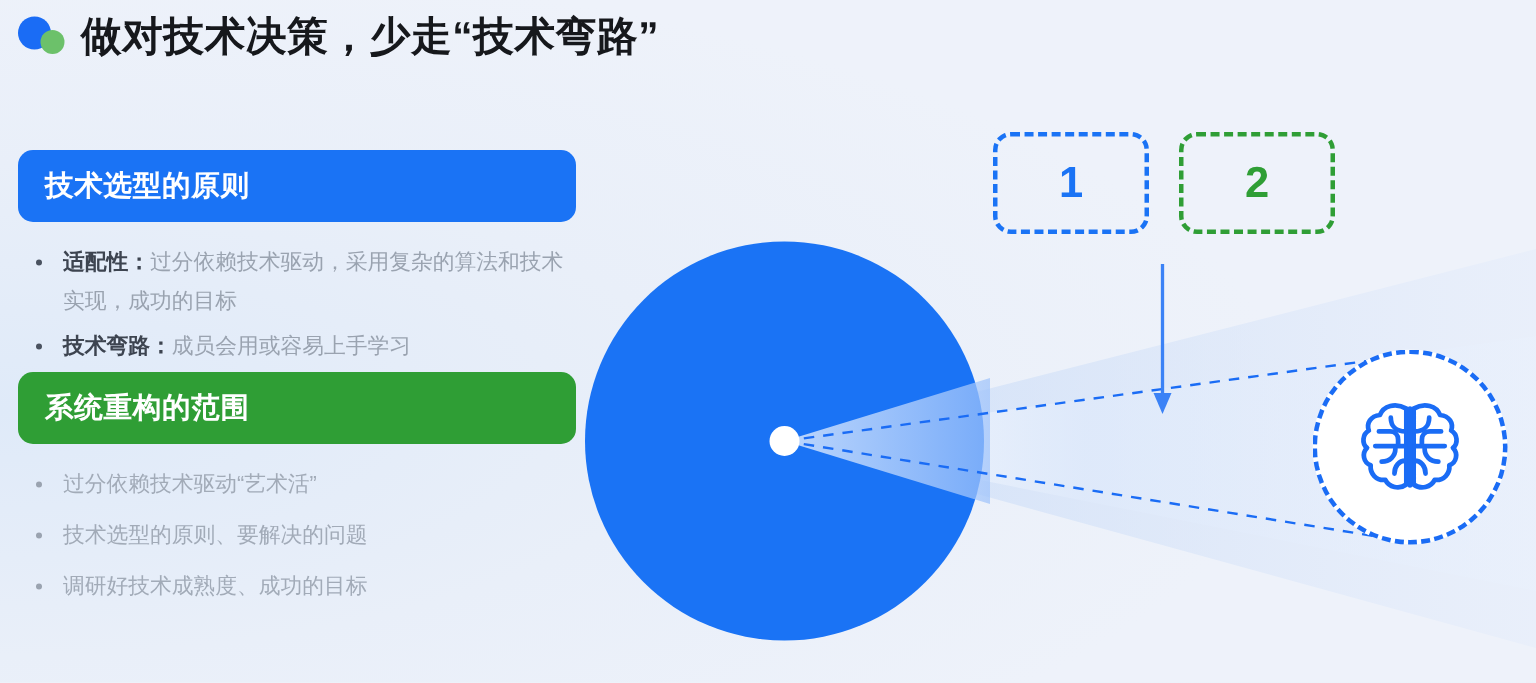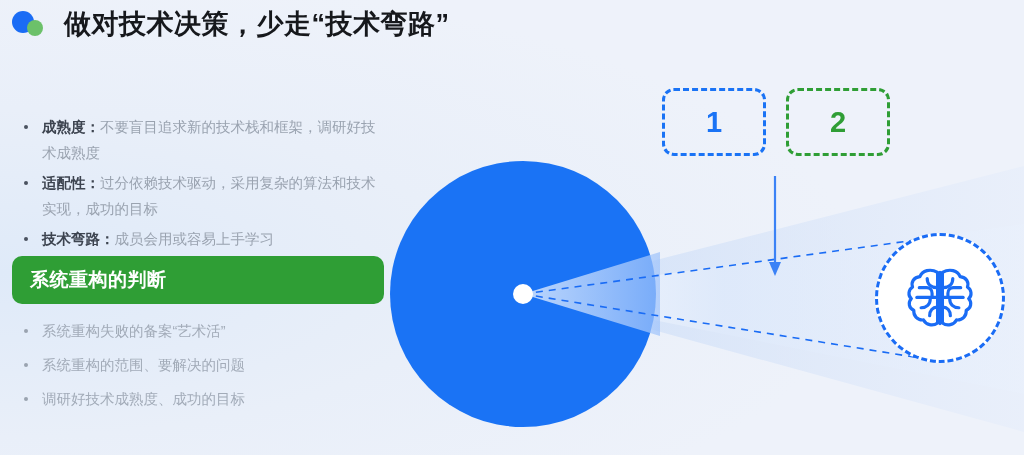--- a/index.html
+++ b/index.html
@@ -31,21 +31,21 @@
     height: 455px;
   }
 
   
   .header {
     position: absolute;
     left: 12px;
     top: 2px;
     display: flex;
     align-items: center;
-    gap: 18px;
+    gap: 8px;
     height: 44px;
   }
   .logo-mark {
     position: relative;
     width: 34px;
     height: 32px;
     flex: none;
   }
   .logo-dot-blue {
     position: absolute;
@@ -235,41 +235,39 @@
   <div class="header">
     <div class="logo-mark">
       <span class="logo-dot-blue"></span>
       <span class="logo-dot-green"></span>
     </div>
     <div class="slide-title">做对技术决策，少走“技术弯路”</div>
   </div>
 
   <div class="left-col">
 
+    <div class="section-bar blue">技术选型的原则</div>
 
     <ul class="bullet-list primary">
       <li class="bullet-item">
-        <span class="bullet-term">成熟度：</span><span>不要盲目追求新的技术栈和框架，调研好技术成熟度</span>
-      </li>
-      <li class="bullet-item">
         <span class="bullet-term">适配性：</span><span>过分依赖技术驱动，采用复杂的算法和技术实现，成功的目标</span>
       </li>
       <li class="bullet-item">
         <span class="bullet-term">技术弯路：</span><span>成员会用或容易上手学习</span>
       </li>
     </ul>
 
-    <div class="section-bar green">系统重构的判断</div>
+    <div class="section-bar green">系统重构的范围</div>
 
     <ul class="bullet-list secondary">
       <li class="bullet-item">
-        <span>系统重构失败的备案“艺术活”</span>
-      </li>
-      <li class="bullet-item">
-        <span>系统重构的范围、要解决的问题</span>
+        <span>过分依赖技术驱动“艺术活”</span>
+      </li>
+      <li class="bullet-item">
+        <span>技术选型的原则、要解决的问题</span>
       </li>
       <li class="bullet-item">
         <span>调研好技术成熟度、成功的目标</span>
       </li>
     </ul>
   </div>
 
   <div class="num-box one">1</div>
   <div class="num-box two">2</div>
 

